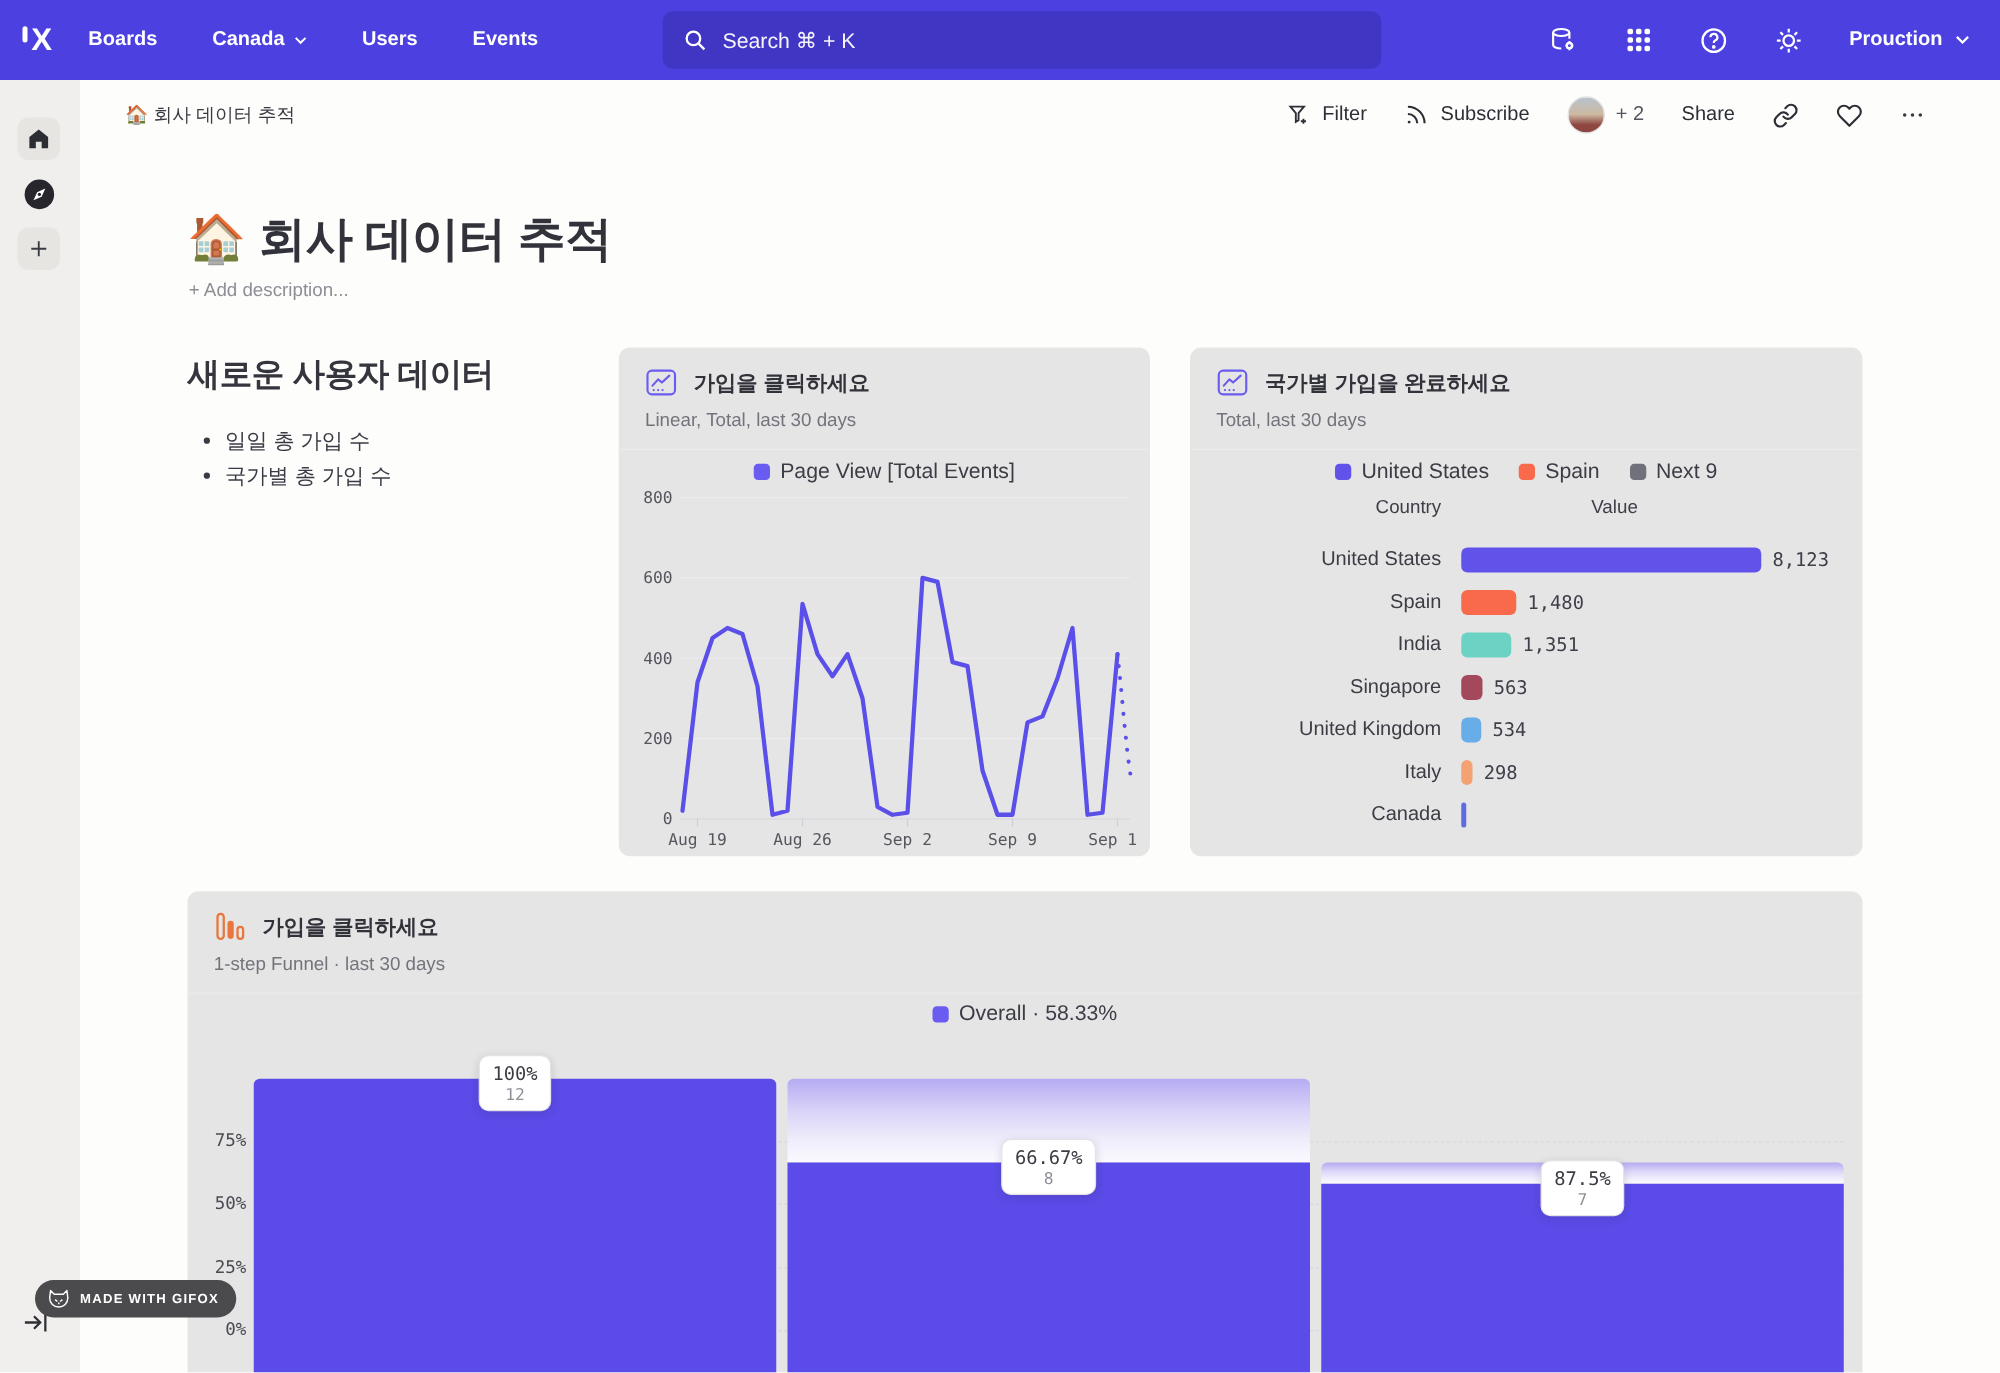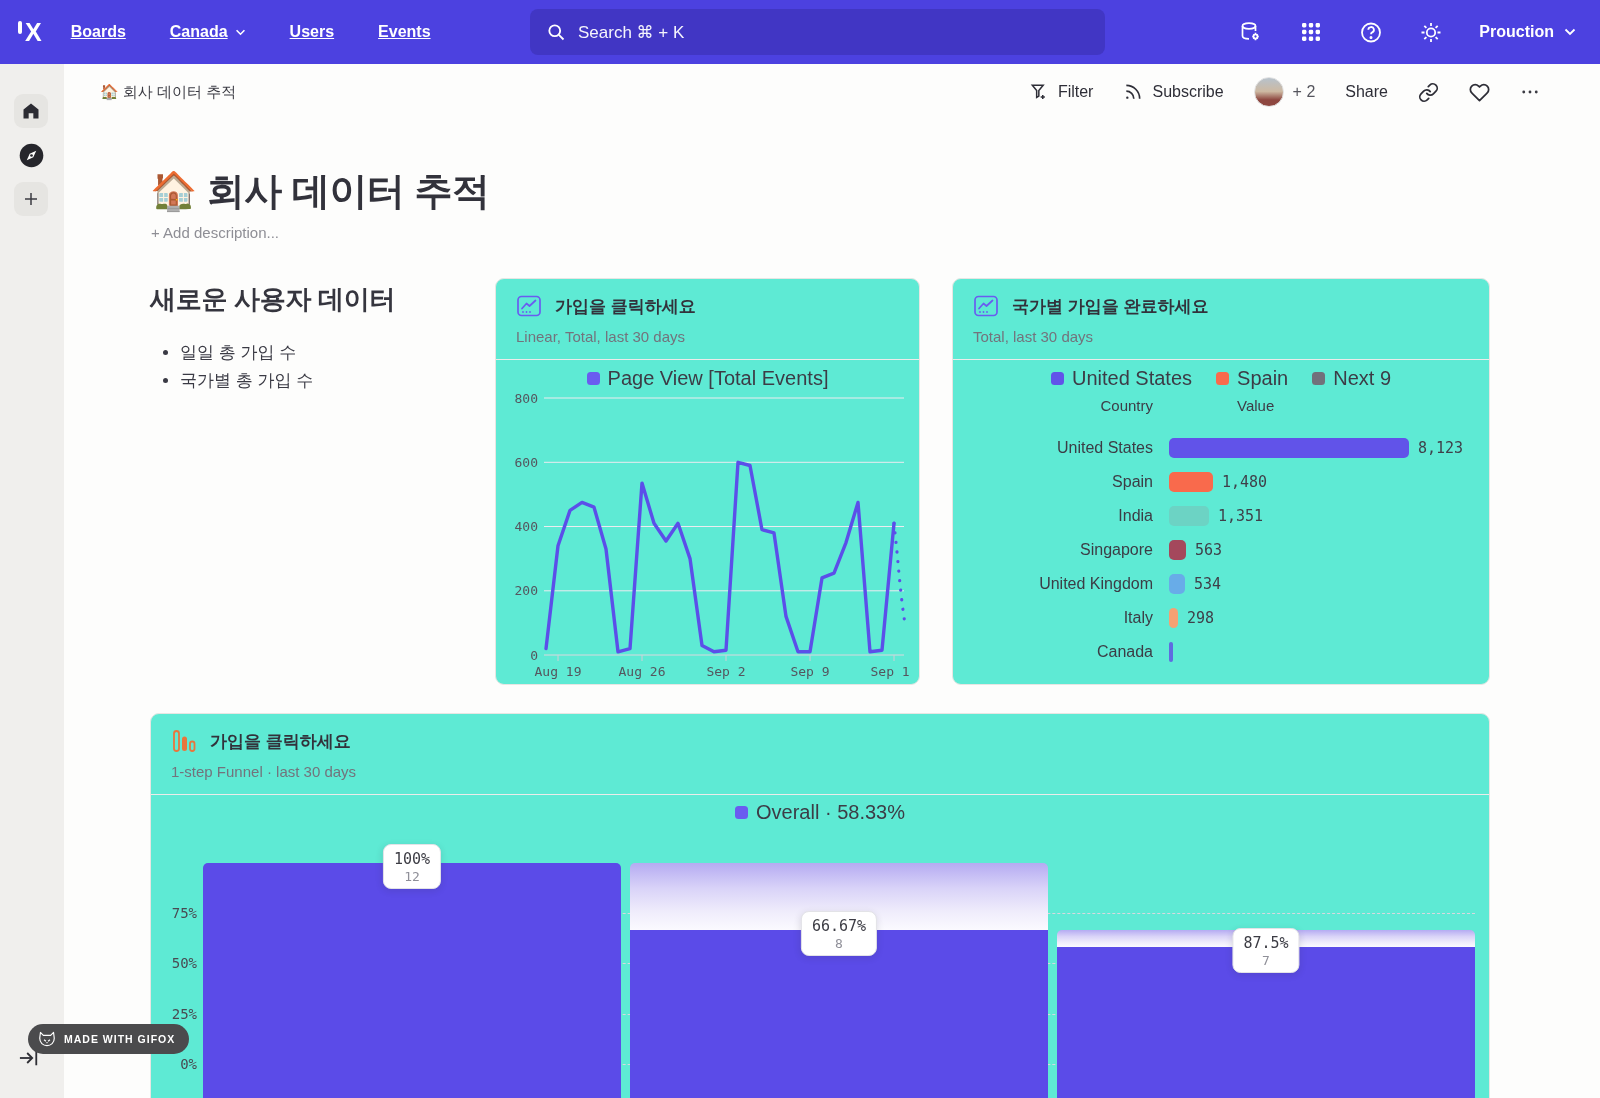--- a/index.html
+++ b/index.html
@@ -5,21 +5,21 @@
   * { margin:0; padding:0; box-sizing:border-box; }
   body { font-family:"Liberation Sans", sans-serif; background:#fff; }
   .page { position:relative; width:1600px; height:1098px; overflow:hidden; background:#fdfdfc; }
 
   
   .topnav { position:absolute; left:0; top:0; width:1600px; height:64px; background:#4c41e0; display:flex; align-items:center; z-index:30; }
   .logo { display:flex; align-items:center; gap:3px; margin:0 30px 0 18px; cursor:pointer; }
   .logo-bar { width:4px; height:13px; background:#fff; border-radius:2px; margin-bottom:9px; }
   .logo-x { color:#fff; font-size:25px; font-weight:900; letter-spacing:-1px; }
   .nav-items { display:flex; align-items:center; gap:44px; }
-  .nav-item { color:#fff; font-size:16px; font-weight:600; display:flex; align-items:center; gap:7px; cursor:pointer;text-decoration:underline; }
+  .nav-item { color:#fff; font-size:16px; font-weight:600; display:flex; align-items:center; gap:7px; cursor:pointer; }
   .searchbox { position:absolute; left:530px; top:9px; width:575px; height:46px; background:#4136c4; border-radius:8px; display:flex; align-items:center; padding:0 16px; gap:12px; cursor:text; }
   .searchbox span { color:rgba(255,255,255,0.95); font-size:17px; }
   .nav-right { position:absolute; right:24px; top:0; height:64px; display:flex; align-items:center; gap:36px; }
   .nav-icon { width:24px; height:24px; display:flex; align-items:center; justify-content:center; cursor:pointer; }
   .project-sel { display:flex; align-items:center; gap:10px; color:#fff; font-size:16px; font-weight:600; cursor:pointer; }
 
   
   .sidebar { position:absolute; left:0; top:64px; width:64px; height:1034px; background:#f0efed; z-index:20; }
   .side-btn { position:absolute; left:14px; width:34px; height:34px; border-radius:9px; display:flex; align-items:center; justify-content:center; cursor:pointer; }
   .side-btn.bg { background:#e6e5e2; }
@@ -31,44 +31,44 @@
   .actions { display:flex; align-items:center; gap:30px; }
   .action { display:flex; align-items:center; gap:9px; font-size:16px; color:#2e2e37; cursor:pointer; }
   .avatar { width:30px; height:30px; border-radius:50%; background:linear-gradient(180deg,#b7c2cc 0%,#cdb9a2 48%,#8e4740 78%); border:1px solid #e2e2e2; }
   .plus2 { font-size:16px; color:#55555d; }
 
   
   .page-title { position:absolute; left:150px; top:166px; font-size:38px; font-weight:700; color:#32323b; letter-spacing:-0.5px; cursor:text; }
   .add-desc { position:absolute; left:151px; top:224px; font-size:15px; color:#8e8e95; cursor:pointer; }
 
   
-  .card { position:absolute; background:#5eead4; border:1px solid #e7e6e3; border-radius:9px; }
+  .card { position:absolute; background:#e5e5e5; border:1px solid #e7e6e3; border-radius:9px; }
   .card-title-row { position:absolute; left:20px; top:14px; display:flex; align-items:center; gap:13px; }
   .card-title { font-size:17px; font-weight:700; color:#32323b; }
   .card-sub { position:absolute; left:20px; top:49px; font-size:15px; color:#73737c; }
   .card-divider { position:absolute; left:0; right:0; top:80px; border-top:1px solid #ececea; }
   .legend-row { position:absolute; left:0; right:0; top:88px; display:flex; align-items:center; justify-content:center; gap:24px; }
-  .legend-item { display:flex; align-items:center; gap:8px; font-size:20px; color:#3c3c46; cursor:pointer; }
+  .legend-item { display:flex; align-items:center; gap:8px; font-size:17px; color:#3c3c46; cursor:pointer; }
   .legend-sq { width:13px; height:13px; border-radius:3.5px; }
 
   
   .text-card { position:absolute; left:150px; top:282px; width:345px; }
   .text-card h2 { font-size:26px; font-weight:700; color:#35353e; letter-spacing:-0.3px; cursor:text; }
   .text-card ul { margin:22px 0 0 30px; }
   .text-card li { font-size:17px; color:#3a3a44; line-height:28px; }
 
   
   .line-card { left:495px; top:278px; width:425px; height:407px; }
   .axis { font-family:"DejaVu Sans Mono", monospace; font-size:13px; fill:#55555e; }
 
   
   .bar-card { left:952px; top:278px; width:538px; height:407px; overflow:hidden; }
   .bar-headers { position:absolute; left:0; top:118px; display:flex; font-size:15px; color:#3d3d47; }
   .bar-headers .country-col { width:200px; text-align:right; }
-  .bar-headers .value-col { margin-left:84px; }
+  .bar-headers .value-col { margin-left:120px; }
   .bar-rows { position:absolute; left:0; top:152px; right:0; }
   .bar-row { display:flex; align-items:center; height:34px; cursor:pointer; }
   .country-label { width:200px; text-align:right; font-size:16px; color:#3c3c45; }
   .country-bar { height:20px; border-radius:5px; margin-left:16px; flex:none; }
   .country-value { margin-left:9px; font-family:"DejaVu Sans Mono", monospace; font-size:15px; color:#3f3f49; }
 
   
   .funnel-card { left:150px; top:713px; width:1340px; height:420px; }
   .funnel-chart { position:absolute; left:0; right:0; top:77px; height:343px; }
   .f-grid { position:absolute; left:52px; right:14px; border-top:1px dashed #d8d8df; }

